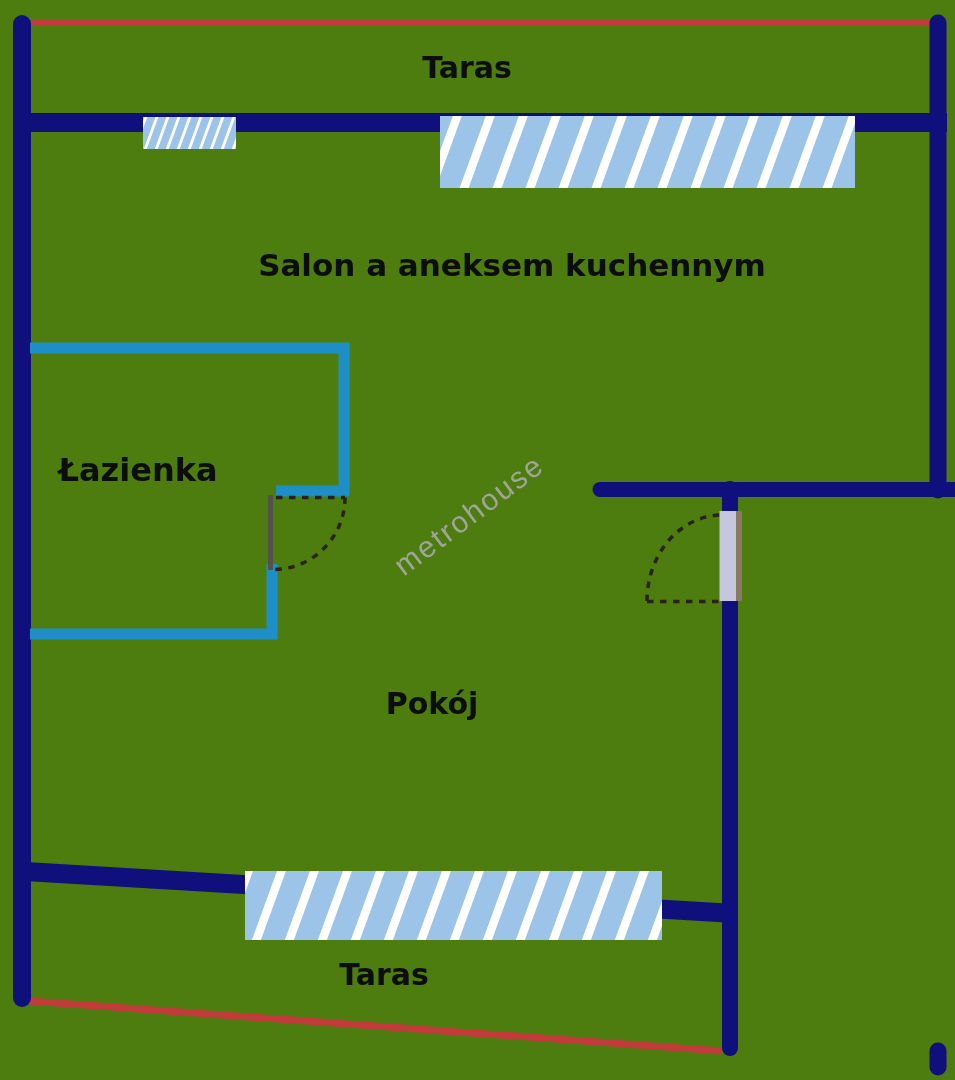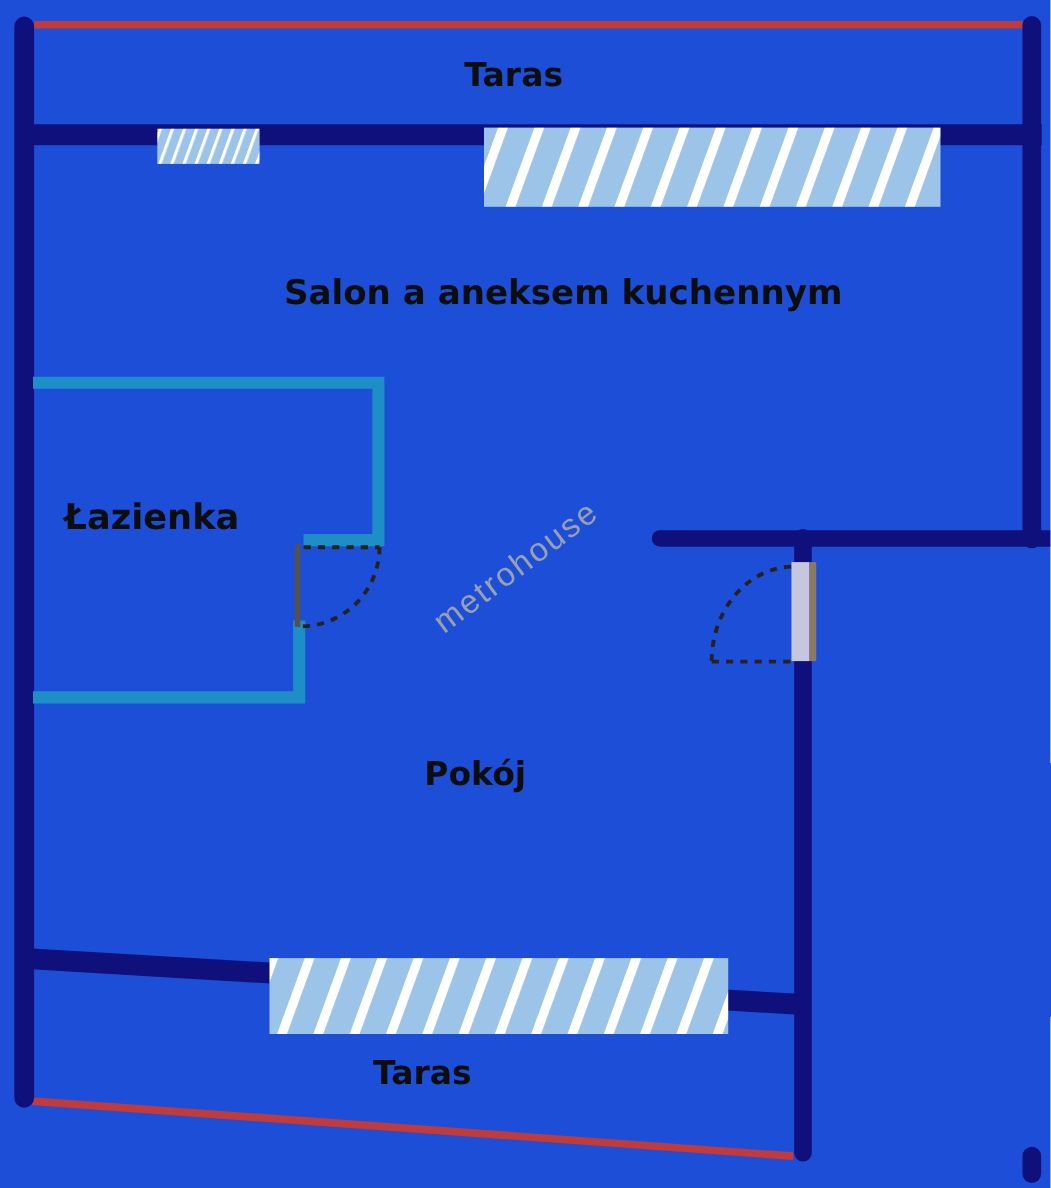--- a/index.html
+++ b/index.html
@@ -4,21 +4,21 @@
 <style>
   html, body {
     margin: 0;
     padding: 0;
     background: #ffffff;
   }
   .stage {
     position: relative;
     width: 955px;
     height: 1080px;
-    background: #1d4ed8;
+    background: #4d7c0f;
     overflow: hidden;
   }
   svg { display: block; }
   .room-label {
     font-family: "DejaVu Sans", "Liberation Sans", sans-serif;
     font-weight: 700;
     font-size: 30px;
   }
   .room-label.salon { font-size: 31px; }
   .room-label.lazienka { font-size: 32px; }

